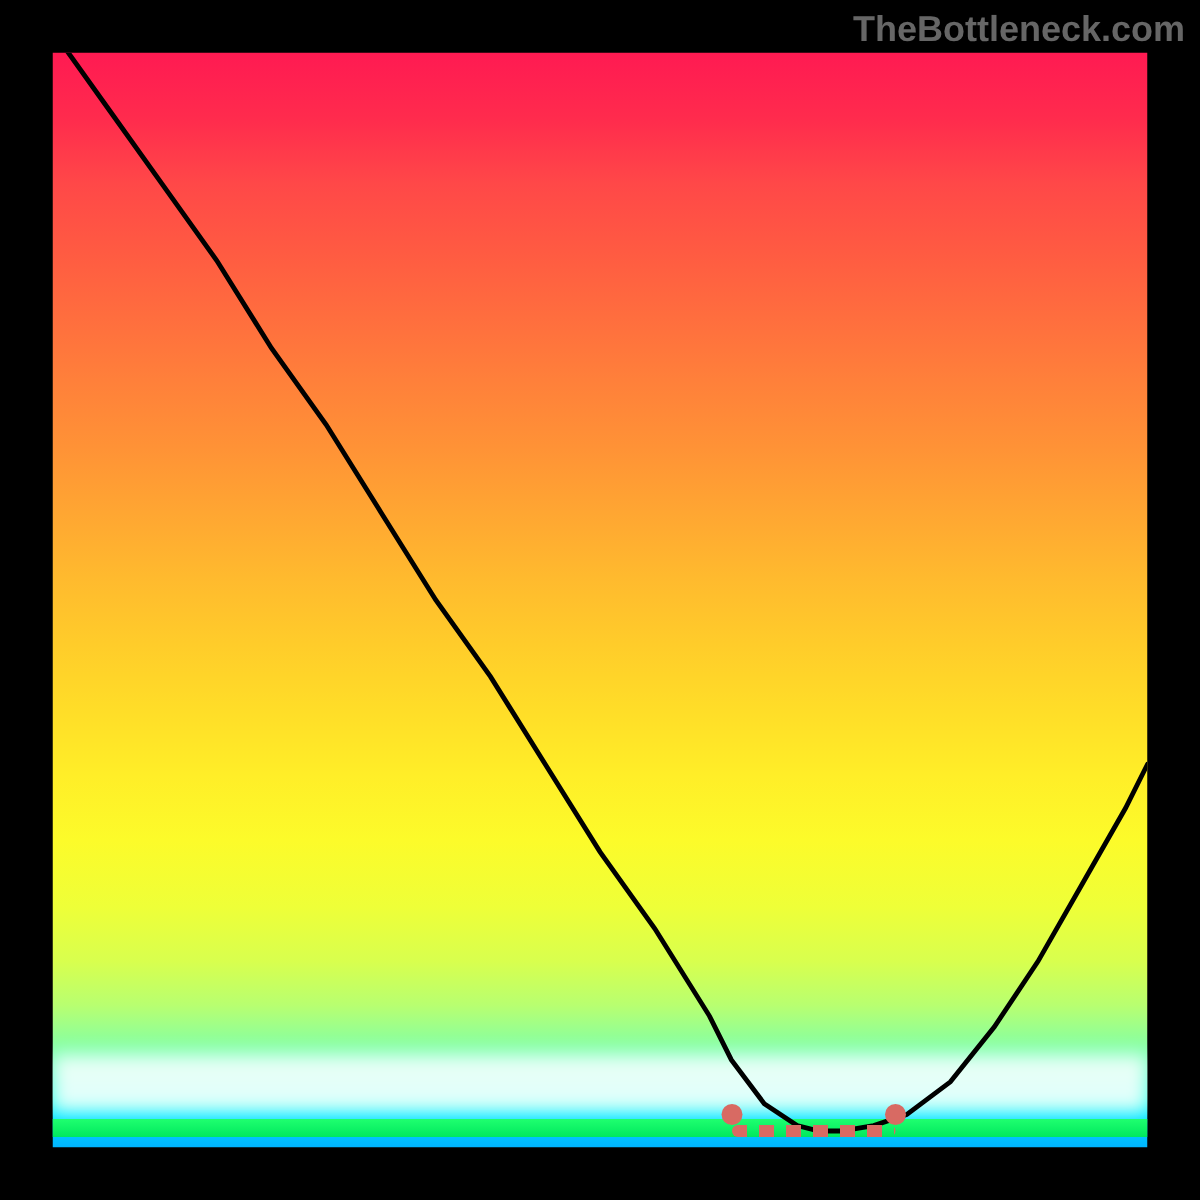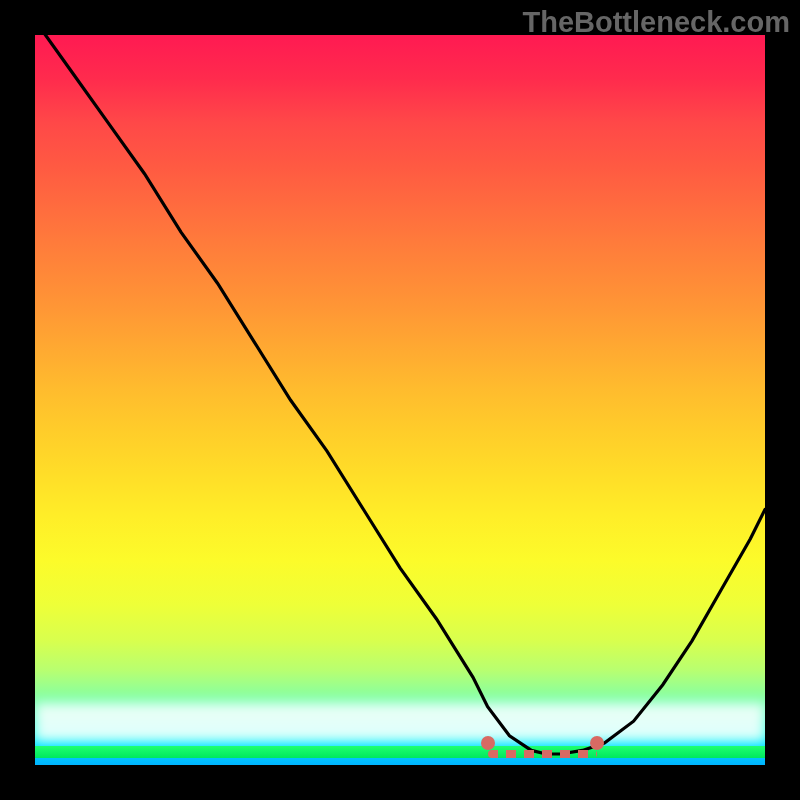--- a/index.html
+++ b/index.html
@@ -15,21 +15,21 @@
     position: relative;
     width: 800px;
     height: 800px;
     background: #000;
   }
   .watermark {
     position: absolute;
     top: 6px;
     right: 10px;
     color: #666;
-    font-size: 29px;
+    font-size: 24px;
     font-weight: bold;
     z-index: 10;
     margin-left: 23px;
   }
   .plot {
     position: absolute;
     left: 35px;
     top: 35px;
     width: 730px;
     height: 730px;

